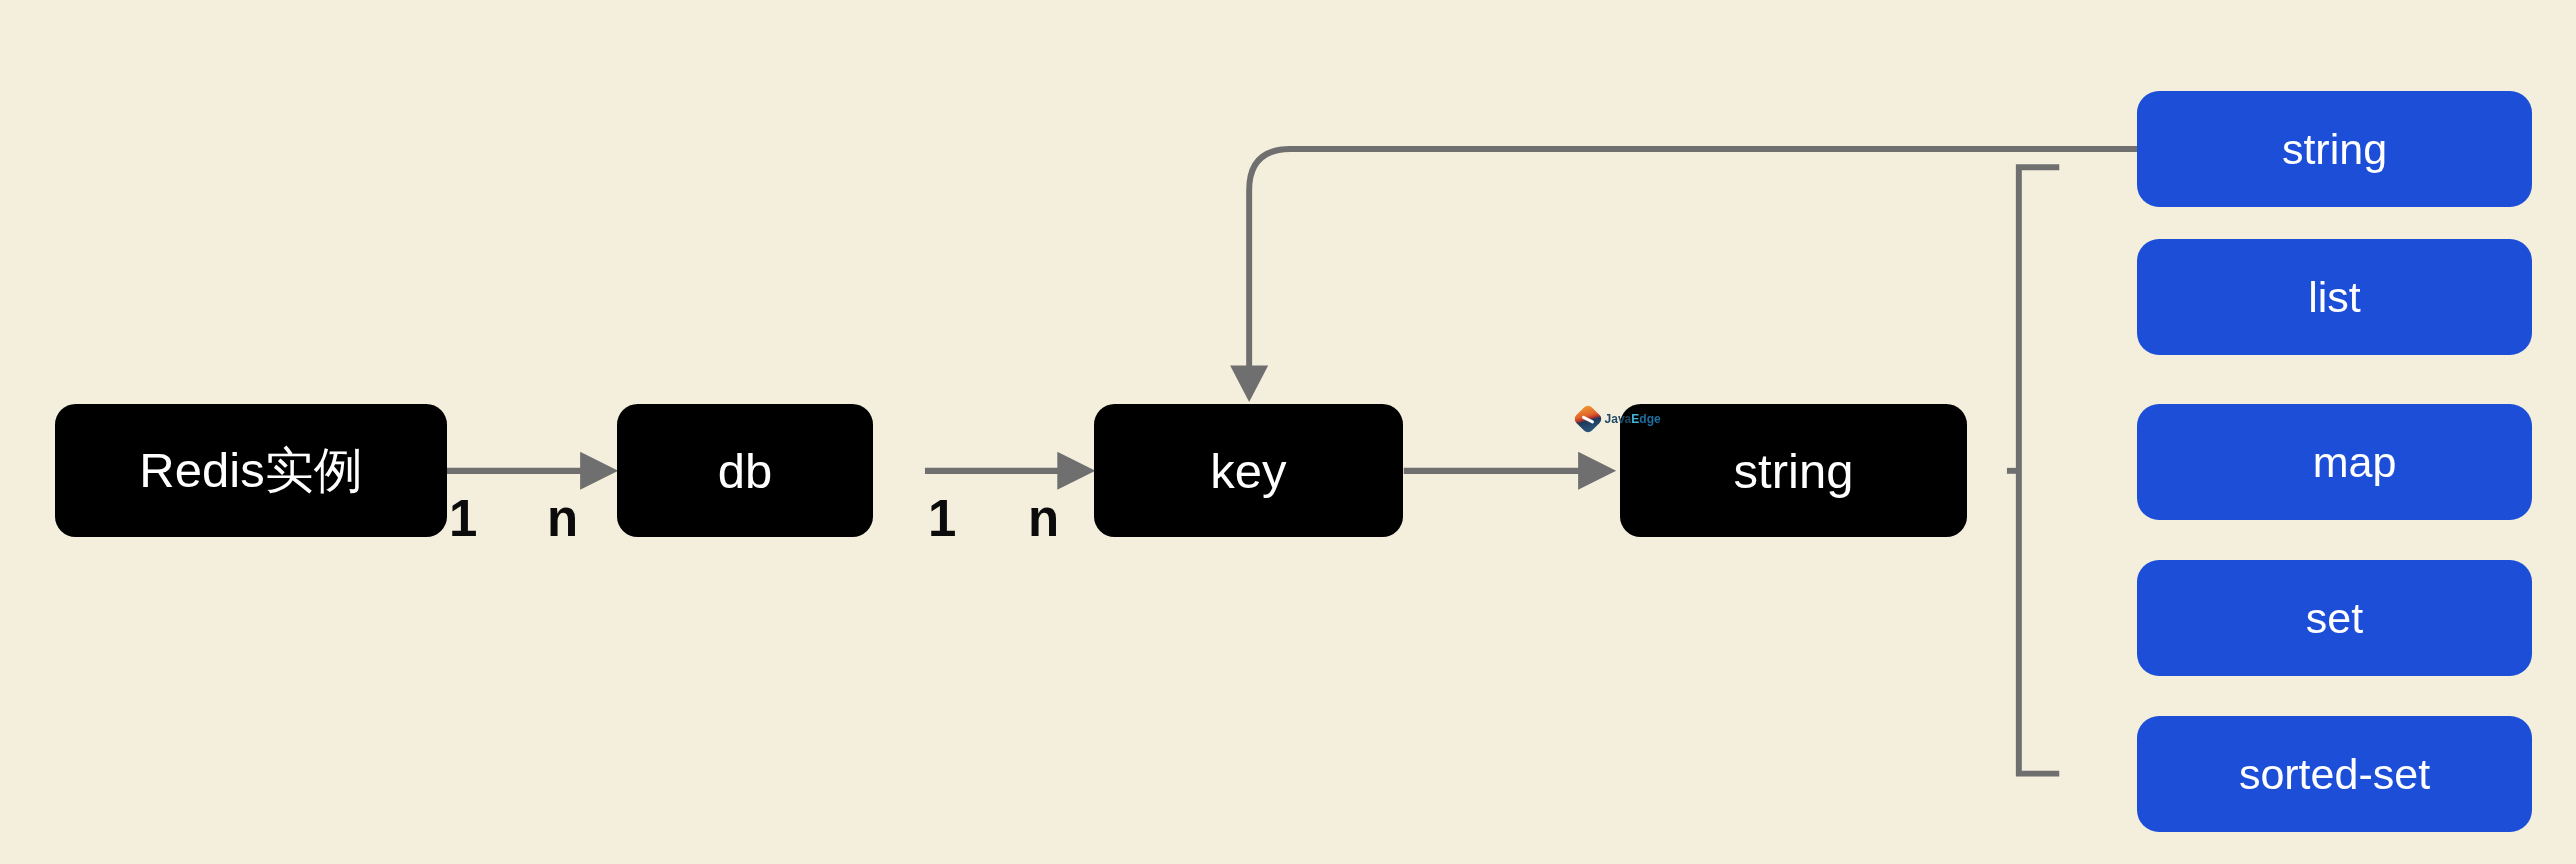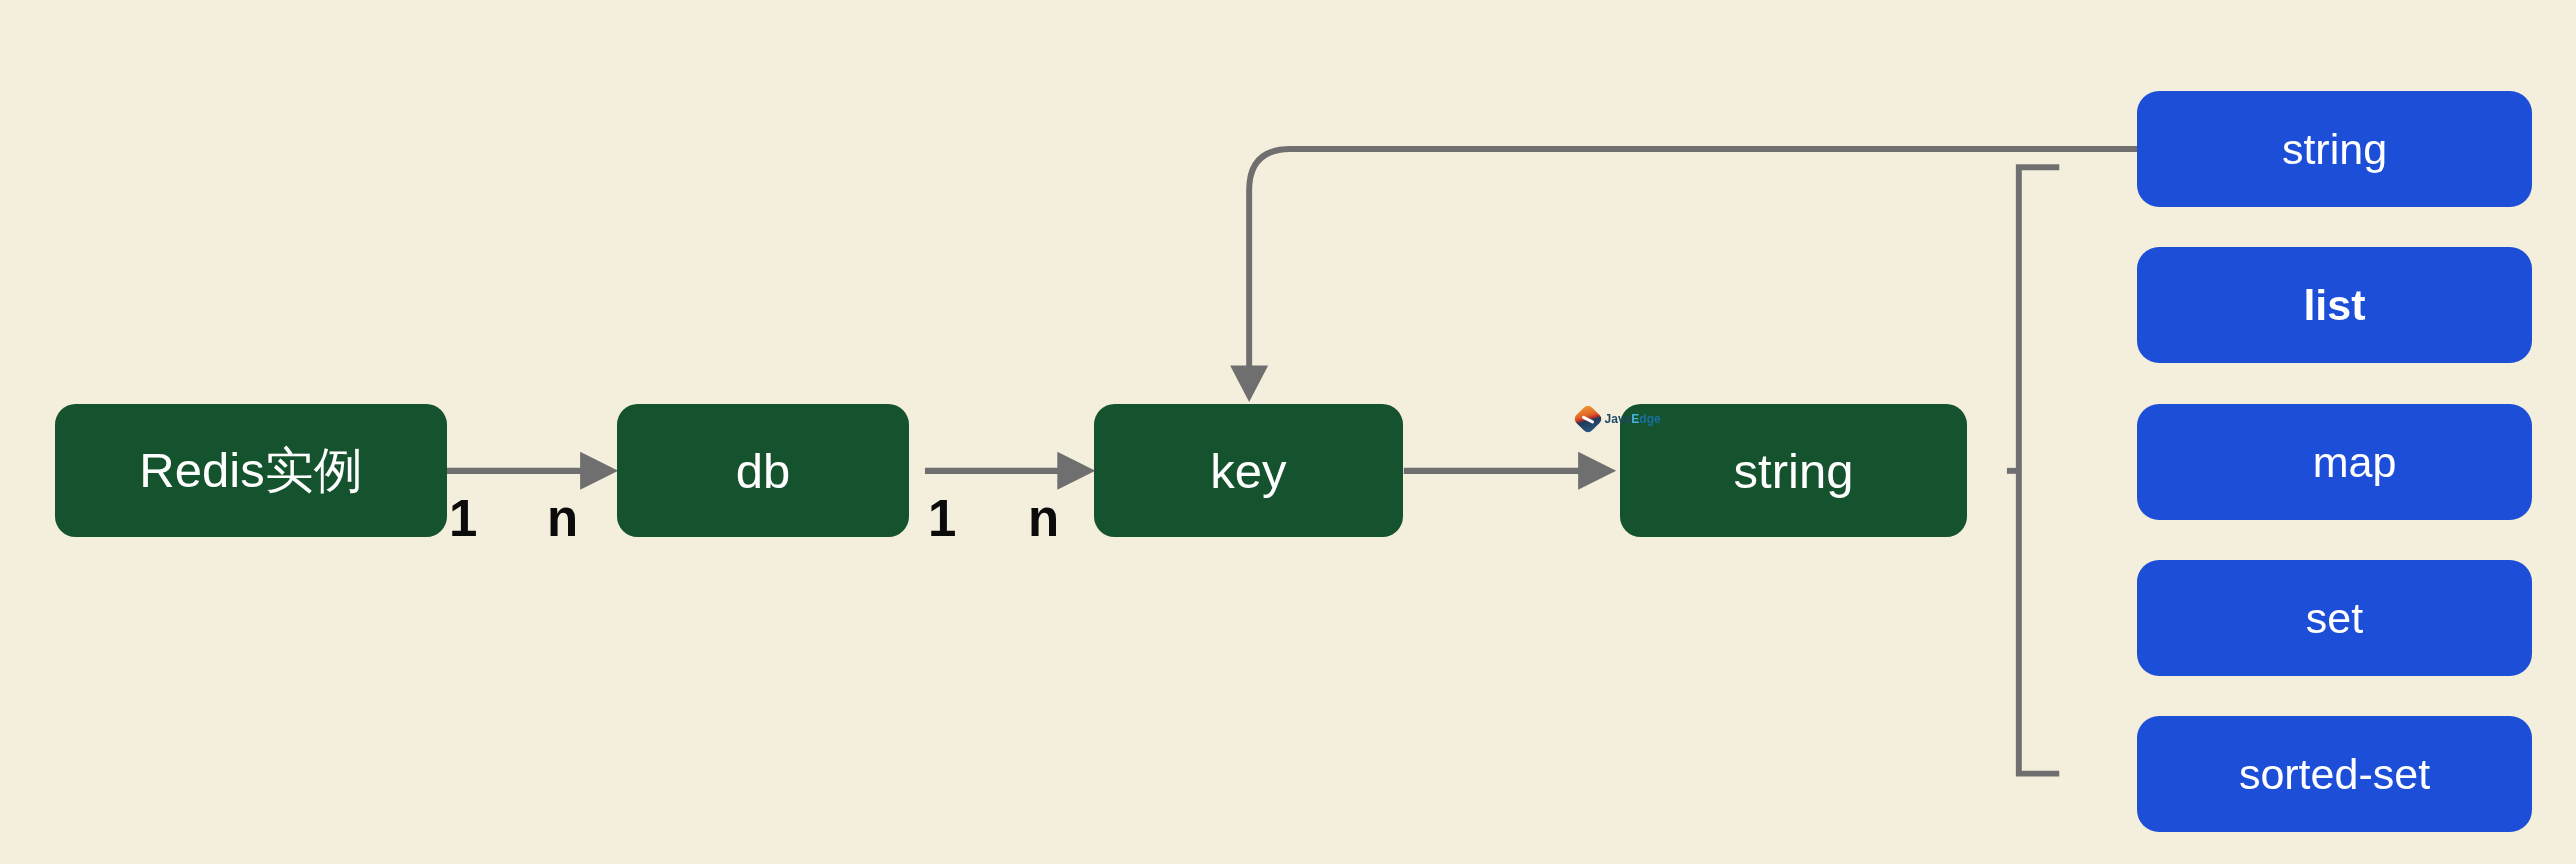--- a/index.html
+++ b/index.html
@@ -26,39 +26,39 @@
     display: flex;
     align-items: center;
     justify-content: center;
     color: #ffffff;
     box-sizing: border-box;
     white-space: nowrap;
   }
   .node-blue {
     top: 404px;
     height: 133px;
-    background: #14532d;
+    background: #000000;
     border-radius: 20.6px;
     font-size: 49px;
   }
   #node-redis  { left: 55px;   width: 392px; }
-  #node-db     { left: 617px;  width: 292px; }
+  #node-db     { left: 617px;  width: 256px; }
   #node-key    { left: 1094px; width: 309px; }
   #node-value  { left: 1620px; width: 347px; }
 
   .node-orange {
     left: 2137px;
     width: 395px;
     height: 116px;
     background: #1d4ed8;
     border-radius: 22px;
     font-size: 43px;
   }
   #type-string     { top: 91px; }
-  #type-list       { top: 247px; font-weight: bold; }
+  #type-list       { top: 239px; }
   #type-map        { top: 404px; padding-left: 40px; }
   #type-set        { top: 560px; }
   #type-sorted-set { top: 716px; }
 
   .mult-label {
     position: absolute;
     top: 493px;
     font-size: 51px;
     font-weight: 600;
     color: #0b0b0b;

